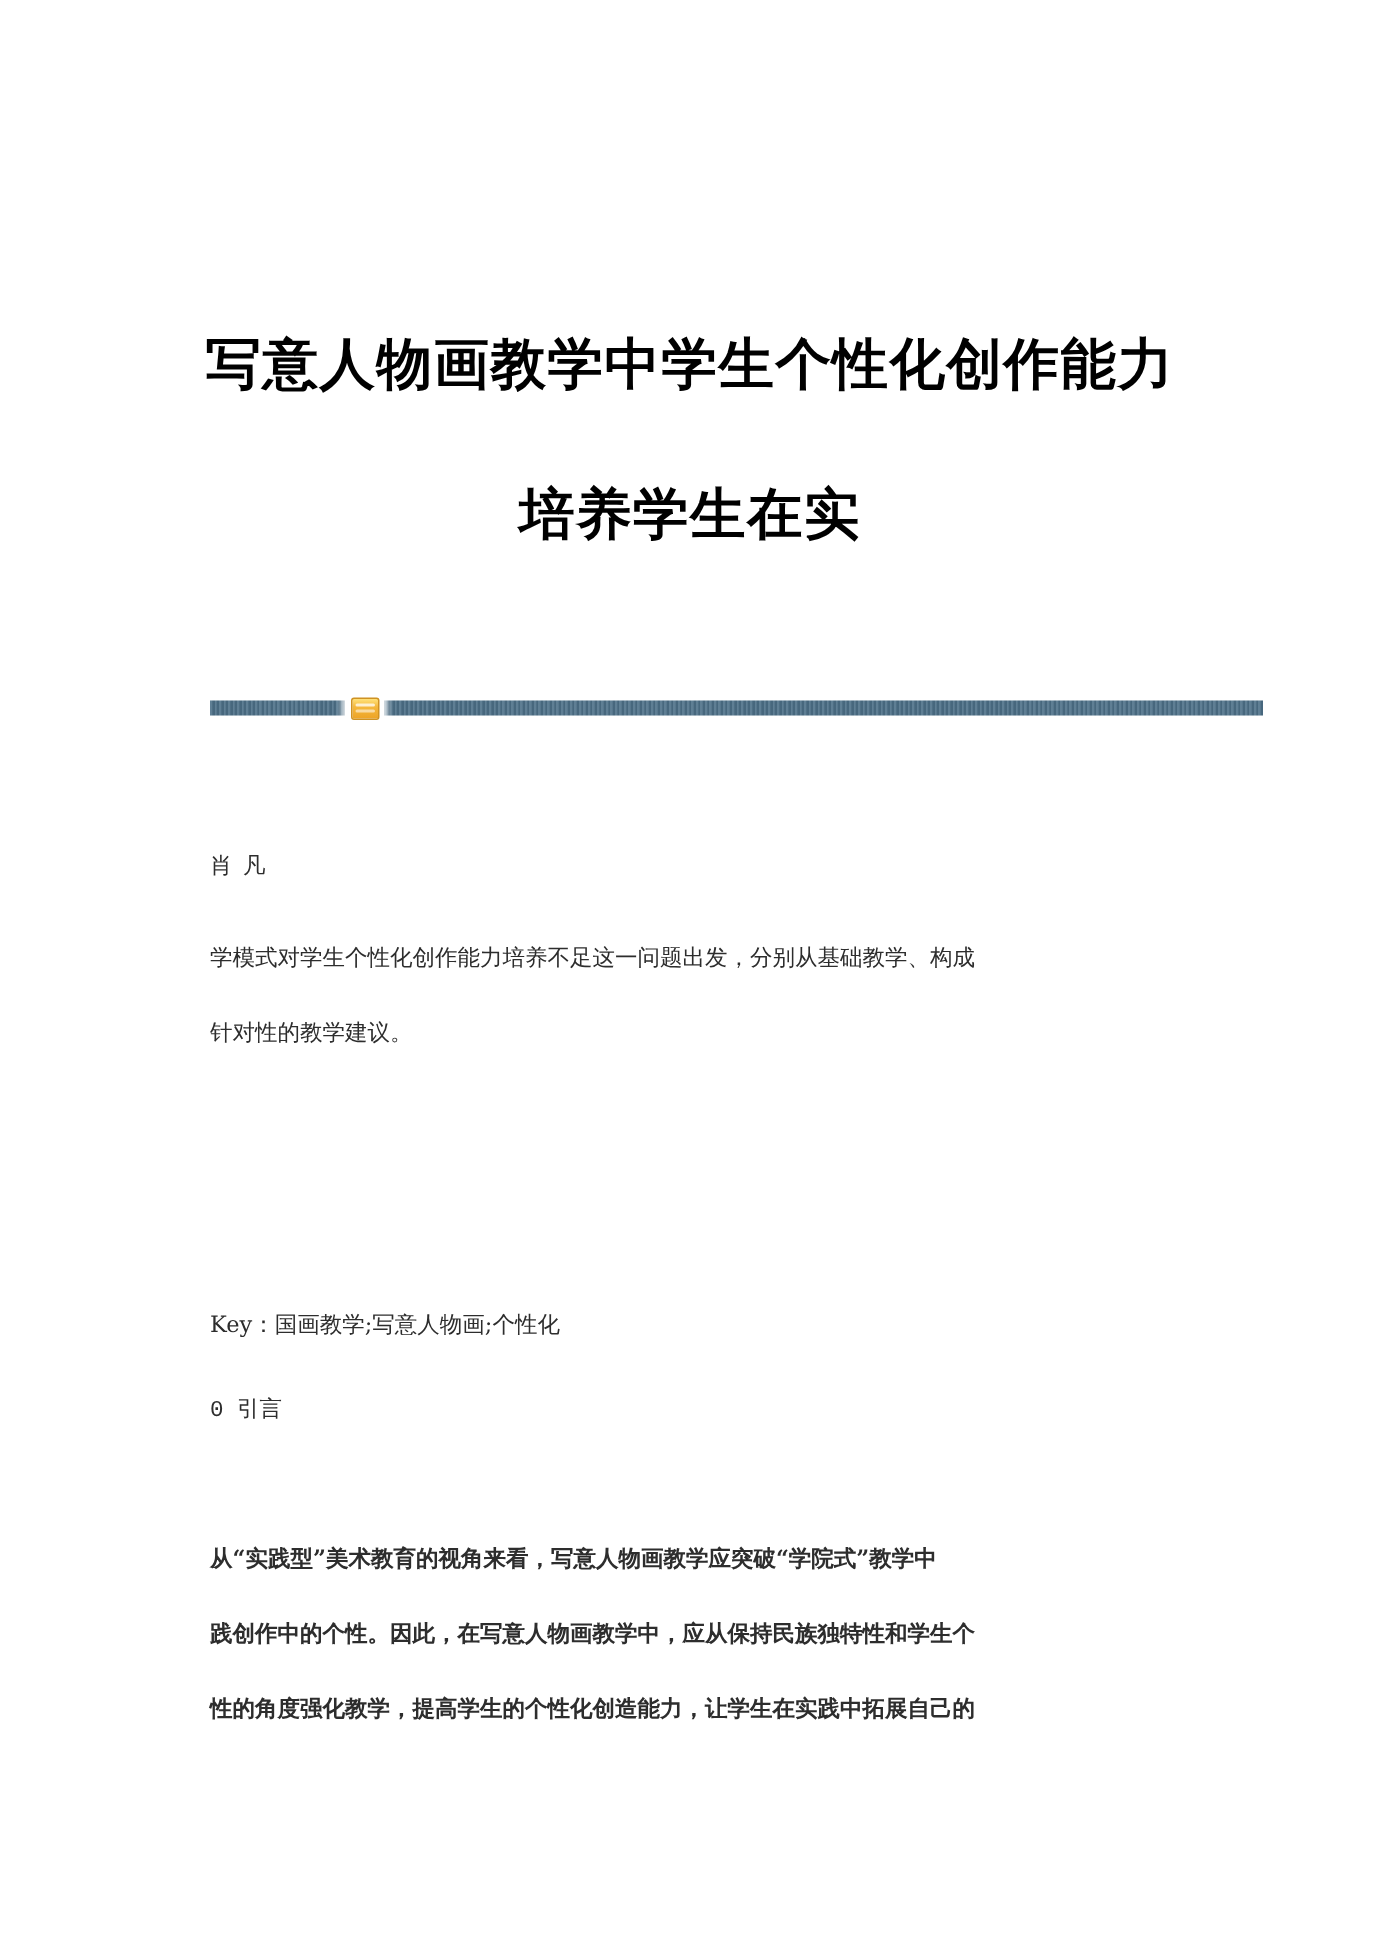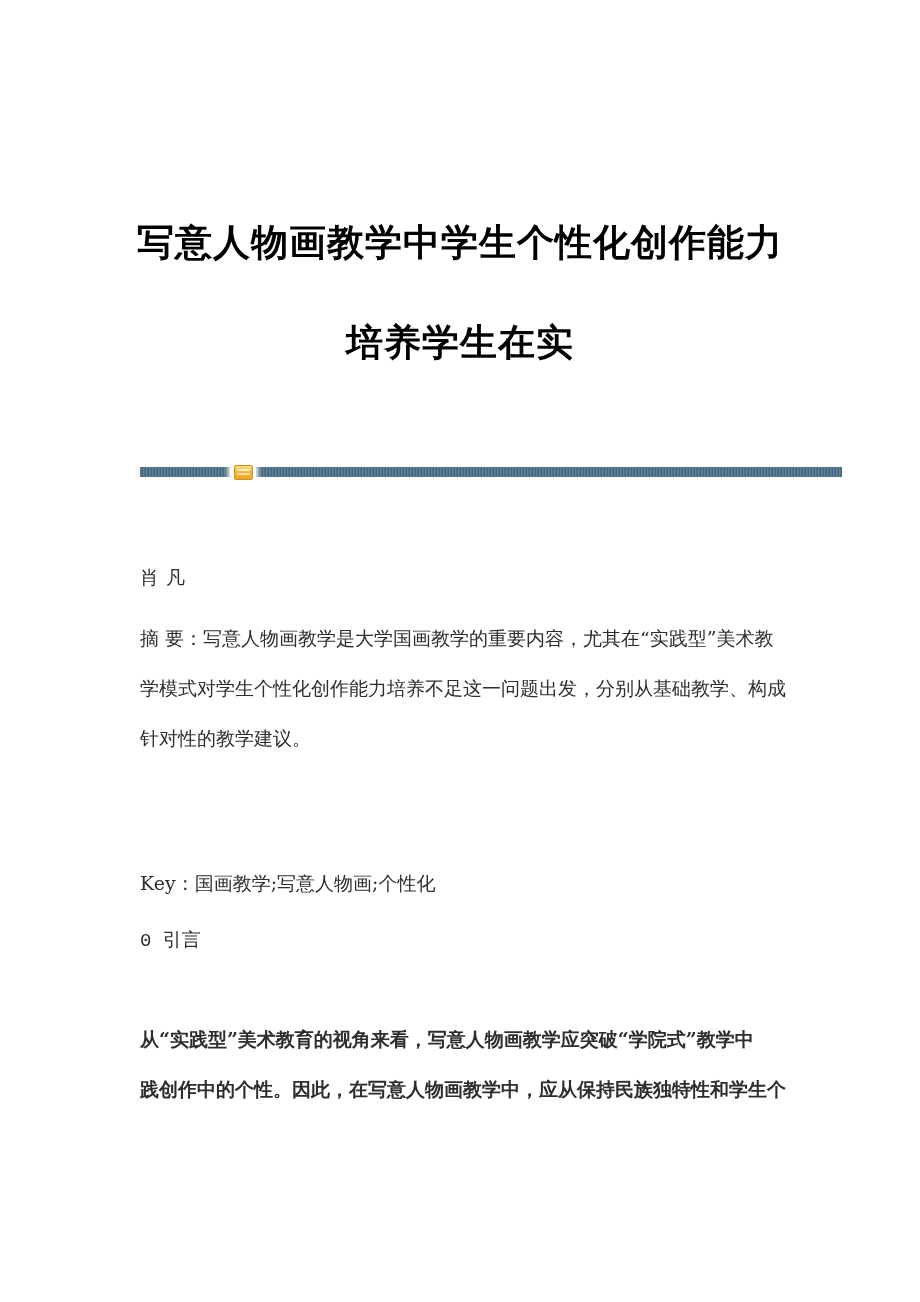--- a/index.html
+++ b/index.html
@@ -83,21 +83,21 @@
     height: 2px;
     background: rgba(255,255,255,0.55);
     border-radius: 1px;
   }
 
   .text-block {
     position: absolute;
     left: 140px;
     width: 665px;
     color: #2d2d2d;
-    font-size: 19px;
+    font-size: 15px;
   }
   .author {
     top: 562px;
     letter-spacing: 7px;
     line-height: 30px;
   }
   .abstract {
     top: 613px;
     line-height: 50px;
   }
@@ -128,25 +128,25 @@
 
 <div class="divider">
   <div class="divider-icon-halo">
     <div class="divider-icon"></div>
   </div>
 </div>
 
 <div class="text-block author">肖凡</div>
 
 <div class="text-block abstract">
-  <div class="para-line">摘 要：写意人物画教学是大学国画教学的重要内容，尤其在“实践型”美术教</div>
   <div class="para-line">学模式对学生个性化创作能力培养不足这一问题出发，分别从基础教学、构成</div>
   <div class="para-line">针对性的教学建议。</div>
 </div>
 
 <div class="text-block keywords">Key：国画教学;写意人物画;个性化</div>
 
 <div class="text-block section-heading">0 引言</div>
 
 <div class="text-block body-para">
   <div class="para-line">从“实践型”美术教育的视角来看，写意人物画教学应突破“学院式”教学中</div>
   <div class="para-line">践创作中的个性。因此，在写意人物画教学中，应从保持民族独特性和学生个</div>
+  <div class="para-line">性的角度强化教学，提高学生的个性化创造能力，让学生在实践中拓展自己的</div>
 </div>
 
 </body></html>

